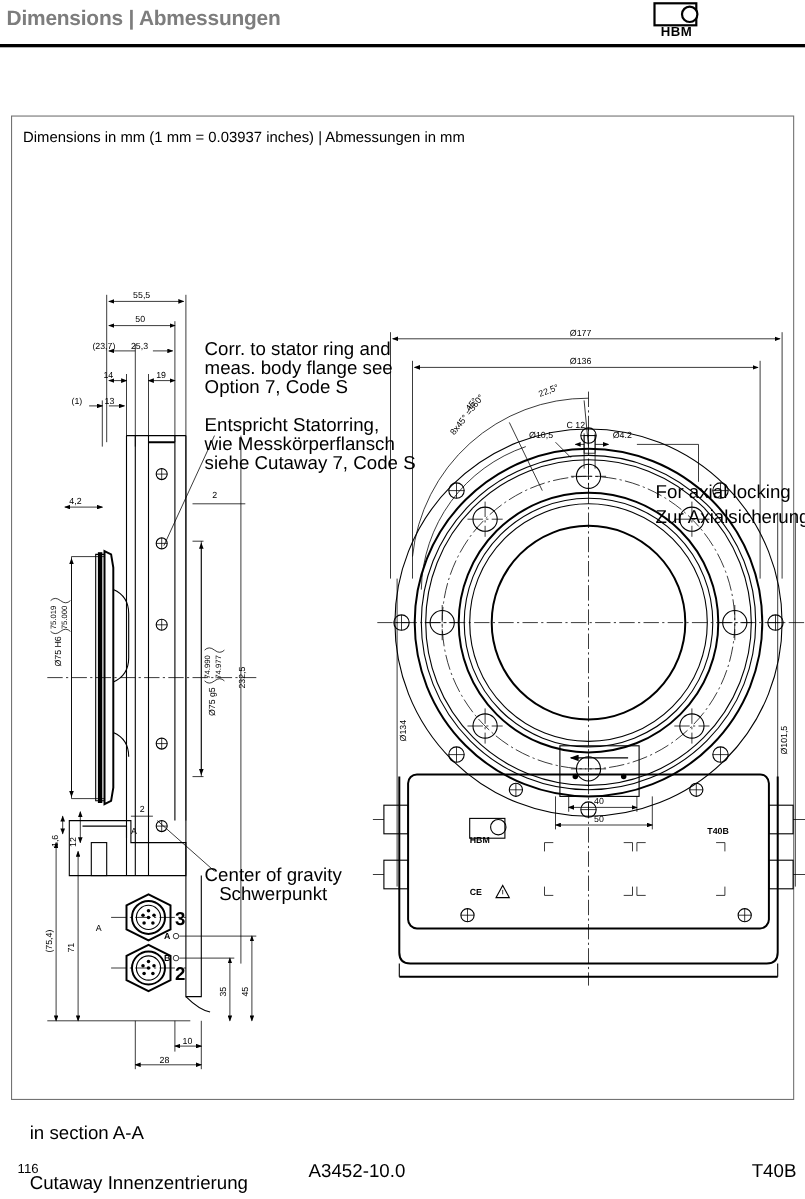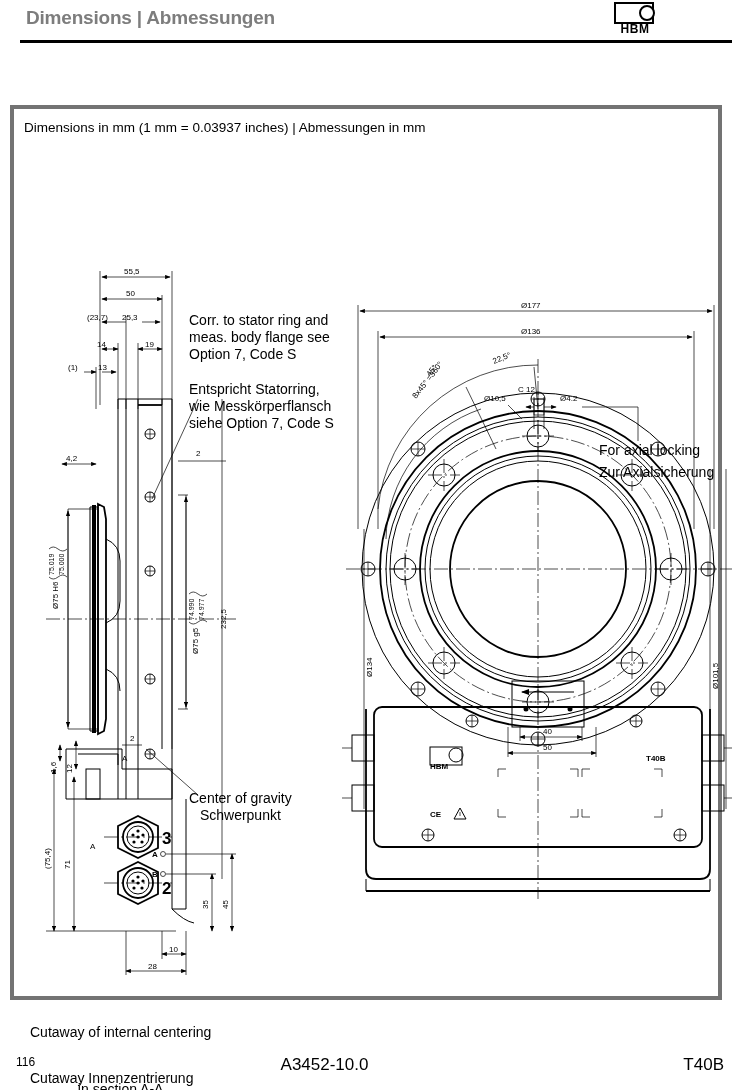--- a/index.html
+++ b/index.html
@@ -8,21 +8,21 @@
     width: 732px; height: 1090px;
     background:#ffffff;
     font-family: "Liberation Sans", sans-serif;
     color:#000;
     position:relative;
     overflow:hidden;
   }
 
   
   #header {
-    position:absolute; left:0; top:0; width:644px; height:46px;margin-left:20px;
+    position:absolute; left:0; top:0; width:644px; height:46px;
   }
   #header-title {
     position:absolute; left:6px; top:7px;
     font-size:19px; font-weight:bold; color:#7d7d7d;
     letter-spacing:-0.2px;
     white-space:nowrap;
   }
   #header-rule {
     position:absolute; left:0; top:40px; width:732px; height:3px;
     background:#000;
@@ -44,31 +44,31 @@
   .hbm-text {
     position:absolute; left:0; top:21px; width:42px;
     font-size:12px; font-weight:bold; letter-spacing:0.5px;
     text-align:center; line-height:13px;
   }
 
   
   #frame {
     position:absolute; left:10px; top:105px;
     width:712px; height:895px;
-    border:4px solid #737373; background:#fff;
+    border:1px solid #737373; background:#fff;
   }
   .frame-text {
     position:absolute; font-size:13.5px; line-height:18px; white-space:pre;
   }
   #note-units  { left:10px; top:10px; }
   #note-screw  { left:10px; top:32px; }
 
   
   .anno {
-    position:absolute; font-size:14px; line-height:17px; white-space:pre;
+    position:absolute; font-size:17px; line-height:17px; white-space:pre;
   }
   #anno-stator-en { left:175px; top:203px; }
   #anno-stator-de { left:175px; top:272px; }
   #anno-axial-en  { left:585px; top:333px; }
   #anno-axial-de  { left:585px; top:355px; }
   #anno-cog       { left:175px; top:681px;text-align:center; }
   #caption-en     { left:16px; top:876px; line-height:19px; }
   #caption-de     { left:16px; top:922px; line-height:19px; }
   #caption-en span, #caption-de span { display:block; }
   .cap-2 { text-align:center; }
@@ -112,28 +112,27 @@
 
 <div id="frame">
 
   <div class="frame-text" id="note-units">Dimensions in mm (1 mm = 0.03937 inches) | Abmessungen in mm</div>
 
   <div class="anno" id="anno-stator-en">Corr. to stator ring and
 meas. body flange see
 Option 7, Code S</div>
   <div class="anno" id="anno-stator-de">Entspricht Statorring,
 wie Messkörperflansch
-siehe Option 7, Code S</div>
+siehe Cutaway 7, Code S</div>
   <div class="anno" id="anno-axial-en">For axial locking</div>
   <div class="anno" id="anno-axial-de">Zur Axialsicherung</div>
   <div class="anno" id="anno-cog">Center of gravity
 Schwerpunkt</div>
 
   <div class="anno" id="caption-en">
-    <span>Cutaway of internal centering</span>
     <span class="cap-2">in section A-A</span>
   </div>
   <div class="anno" id="caption-de">
     <span>Cutaway Innenzentrierung</span>
     
   </div>
 
   <div id="drawing">
   <svg width="712" height="893" viewBox="0 0 712 893" xmlns="http://www.w3.org/2000/svg">
 

